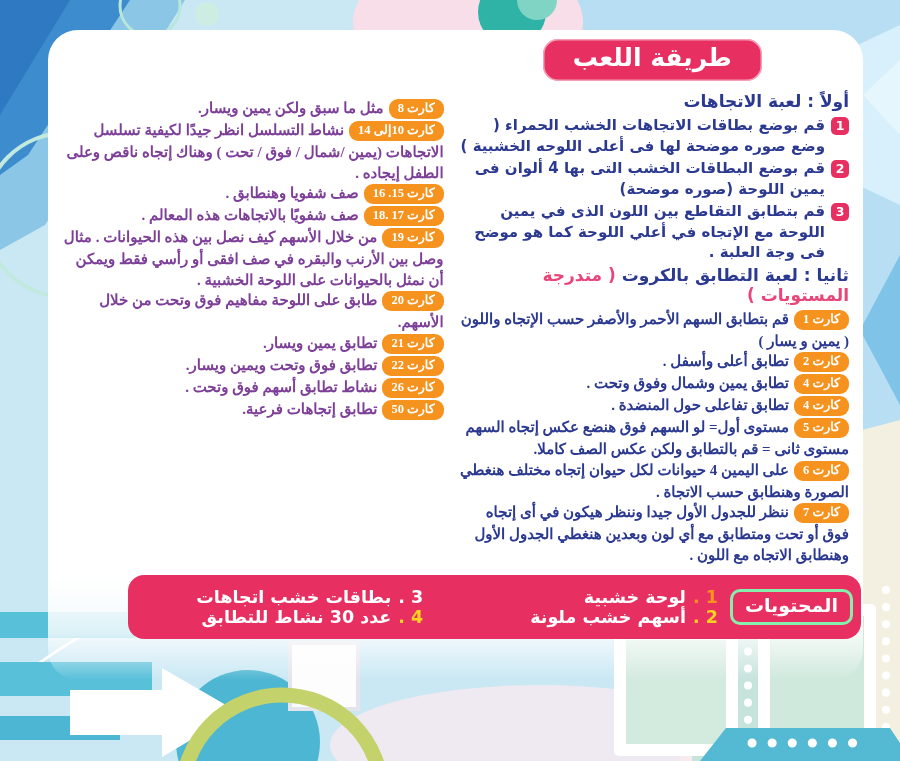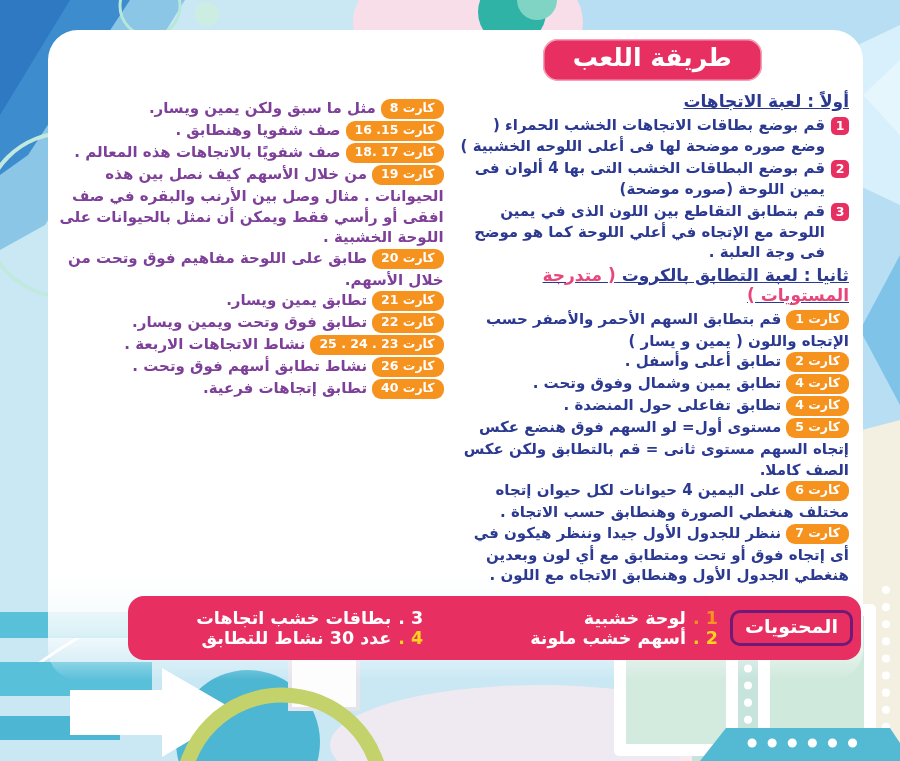--- a/index.html
+++ b/index.html
@@ -16,40 +16,40 @@
     background:linear-gradient(180deg,#ffffff 0%,#ffffff 84%,rgba(255,255,255,.78) 93%,rgba(255,255,255,0) 100%);
   }
   .cols{display:flex;gap:12px;padding:6px 14px 0 10px;}
   .col-main{width:50.5%;}
   .col-side{width:49.5%;padding-top:62px;}
   .title-badge{
     background:#E73061;color:#fff;font-size:25px;
     width:fit-content;margin:3px auto 10px;padding:4px 30px 9px;
     border-radius:15px;box-shadow:inset 0 0 0 1.5px rgba(255,255,255,.55);
   }
-  .sec-title{color:#2B3990;font-size:17px;margin:2px 0 4px;text-decoration:underline;}
+  .sec-title{color:#2B3990;font-size:17px;margin:2px 0 4px;}
   .note{color:#E8467A;}
   .step{display:flex;gap:6px;align-items:flex-start;color:#2B3990;
         font-size:15px;line-height:20.5px;margin:0 0 2px;}
   .step-num{flex:none;width:18px;height:18px;border-radius:5px;background:#E73061;
         color:#fff;font-size:12.5px;display:flex;align-items:center;justify-content:center;
         margin-top:2px;}
-  .cardline{margin:0;font-size:15px;line-height:20.5px;text-align:right;}
+  .cardline{margin:0;font-size:15px;line-height:20.5px;text-align:right;font-family:Liberation Serif, serif;}
   .col-main .cardline{color:#2B3990;}
   .col-side .cardline{color:#7D3F98;}
   .kart{display:inline-block;background:#F6921E;color:#fff;font-size:12.5px;
         line-height:16px;padding:1px 9px 3px;border-radius:9px;margin-left:5px;
         position:relative;top:-1px;white-space:nowrap;}
   
   .contents-banner{
     position:relative;margin:10px 2px 0 80px;height:64px;
     background:#E73061;border-radius:16px;
     display:flex;align-items:center;padding:0 8px 0 14px;
   }
-  .c-label{border:3px solid #701a75;border-radius:10px;color:#fff;font-size:19px;
+  .c-label{border:3px solid #86efac;border-radius:10px;color:#fff;font-size:19px;
         padding:2px 12px 6px;flex:none;margin-left:12px;background:transparent;}
   .c-grid{flex:1;display:grid;grid-template-columns:1.02fr 1fr;grid-auto-flow:column;
         grid-template-rows:1fr 1fr;align-items:center;column-gap:8px;}
   .c-item{color:#fff;font-size:17.5px;display:flex;gap:7px;align-items:baseline;}
   .c-num::after{content:" .";}
   .n1{color:#F7941D;}
   .n2{color:#FFD21E;}
   .n3{color:#FFFFFF;}
   .n4{color:#FFD21E;}
 </style>
@@ -131,29 +131,29 @@
         <p class="cardline"><span class="kart">كارت 2</span><span>تطابق أعلى وأسفل .</span></p>
         <p class="cardline"><span class="kart">كارت 4</span><span>تطابق يمين وشمال وفوق وتحت .</span></p>
         <p class="cardline"><span class="kart">كارت 4</span><span>تطابق تفاعلى حول المنضدة .</span></p>
         <p class="cardline"><span class="kart">كارت 5</span><span>مستوى أول= لو السهم فوق هنضع عكس إتجاه السهم مستوى ثانى = قم بالتطابق ولكن عكس الصف كاملا.</span></p>
         <p class="cardline"><span class="kart">كارت 6</span><span>على اليمين 4 حيوانات لكل حيوان إتجاه مختلف هنغطي الصورة وهنطابق حسب الاتجاة .</span></p>
         <p class="cardline"><span class="kart">كارت 7</span><span>ننظر للجدول الأول جيدا وننظر هيكون في أى إتجاه فوق أو تحت ومتطابق مع أي لون وبعدين هنغطي الجدول الأول وهنطابق الاتجاه مع اللون .</span></p>
       </div>
 
       <div class="col-side">
         <p class="cardline"><span class="kart">كارت 8</span><span>مثل ما سبق ولكن يمين ويسار.</span></p>
+        <p class="cardline"><span class="kart">كارت 10إلى 14</span><span>نشاط التسلسل انظر جيدًا لكيفية تسلسل الاتجاهات (يمين /شمال / فوق / تحت ) وهناك إتجاه ناقص وعلى الطفل إيجاده .</span></p>
         <p class="cardline"><span class="kart">كارت 15. 16</span><span>صف شفويا وهنطابق .</span></p>
         <p class="cardline"><span class="kart">كارت 17 .18</span><span>صف شفويًا بالاتجاهات هذه المعالم .</span></p>
         <p class="cardline"><span class="kart">كارت 19</span><span>من خلال الأسهم كيف نصل بين هذه الحيوانات . مثال وصل بين الأرنب والبقره في صف افقى أو رأسي فقط ويمكن أن نمثل بالحيوانات على اللوحة الخشبية .</span></p>
         <p class="cardline"><span class="kart">كارت 20</span><span>طابق على اللوحة مفاهيم فوق وتحت من خلال الأسهم.</span></p>
         <p class="cardline"><span class="kart">كارت 21</span><span>تطابق يمين ويسار.</span></p>
         <p class="cardline"><span class="kart">كارت 22</span><span>تطابق فوق وتحت ويمين ويسار.</span></p>
-        <p class="cardline"><span class="kart">كارت 23 . 24 . 25</span><span>نشاط الاتجاهات الاربعة .</span></p>
         <p class="cardline"><span class="kart">كارت 26</span><span>نشاط تطابق أسهم فوق وتحت .</span></p>
-        <p class="cardline"><span class="kart">كارت 40</span><span>تطابق إتجاهات فرعية.</span></p>
+        <p class="cardline"><span class="kart">كارت 50</span><span>تطابق إتجاهات فرعية.</span></p>
       </div>
     </div>
 
     <div class="contents-banner">
       <div class="c-label">المحتويات</div>
       <div class="c-grid">
         <div class="c-item">
           <span class="c-num n1">1</span>
           <span>لوحة خشبية</span>
         </div>

